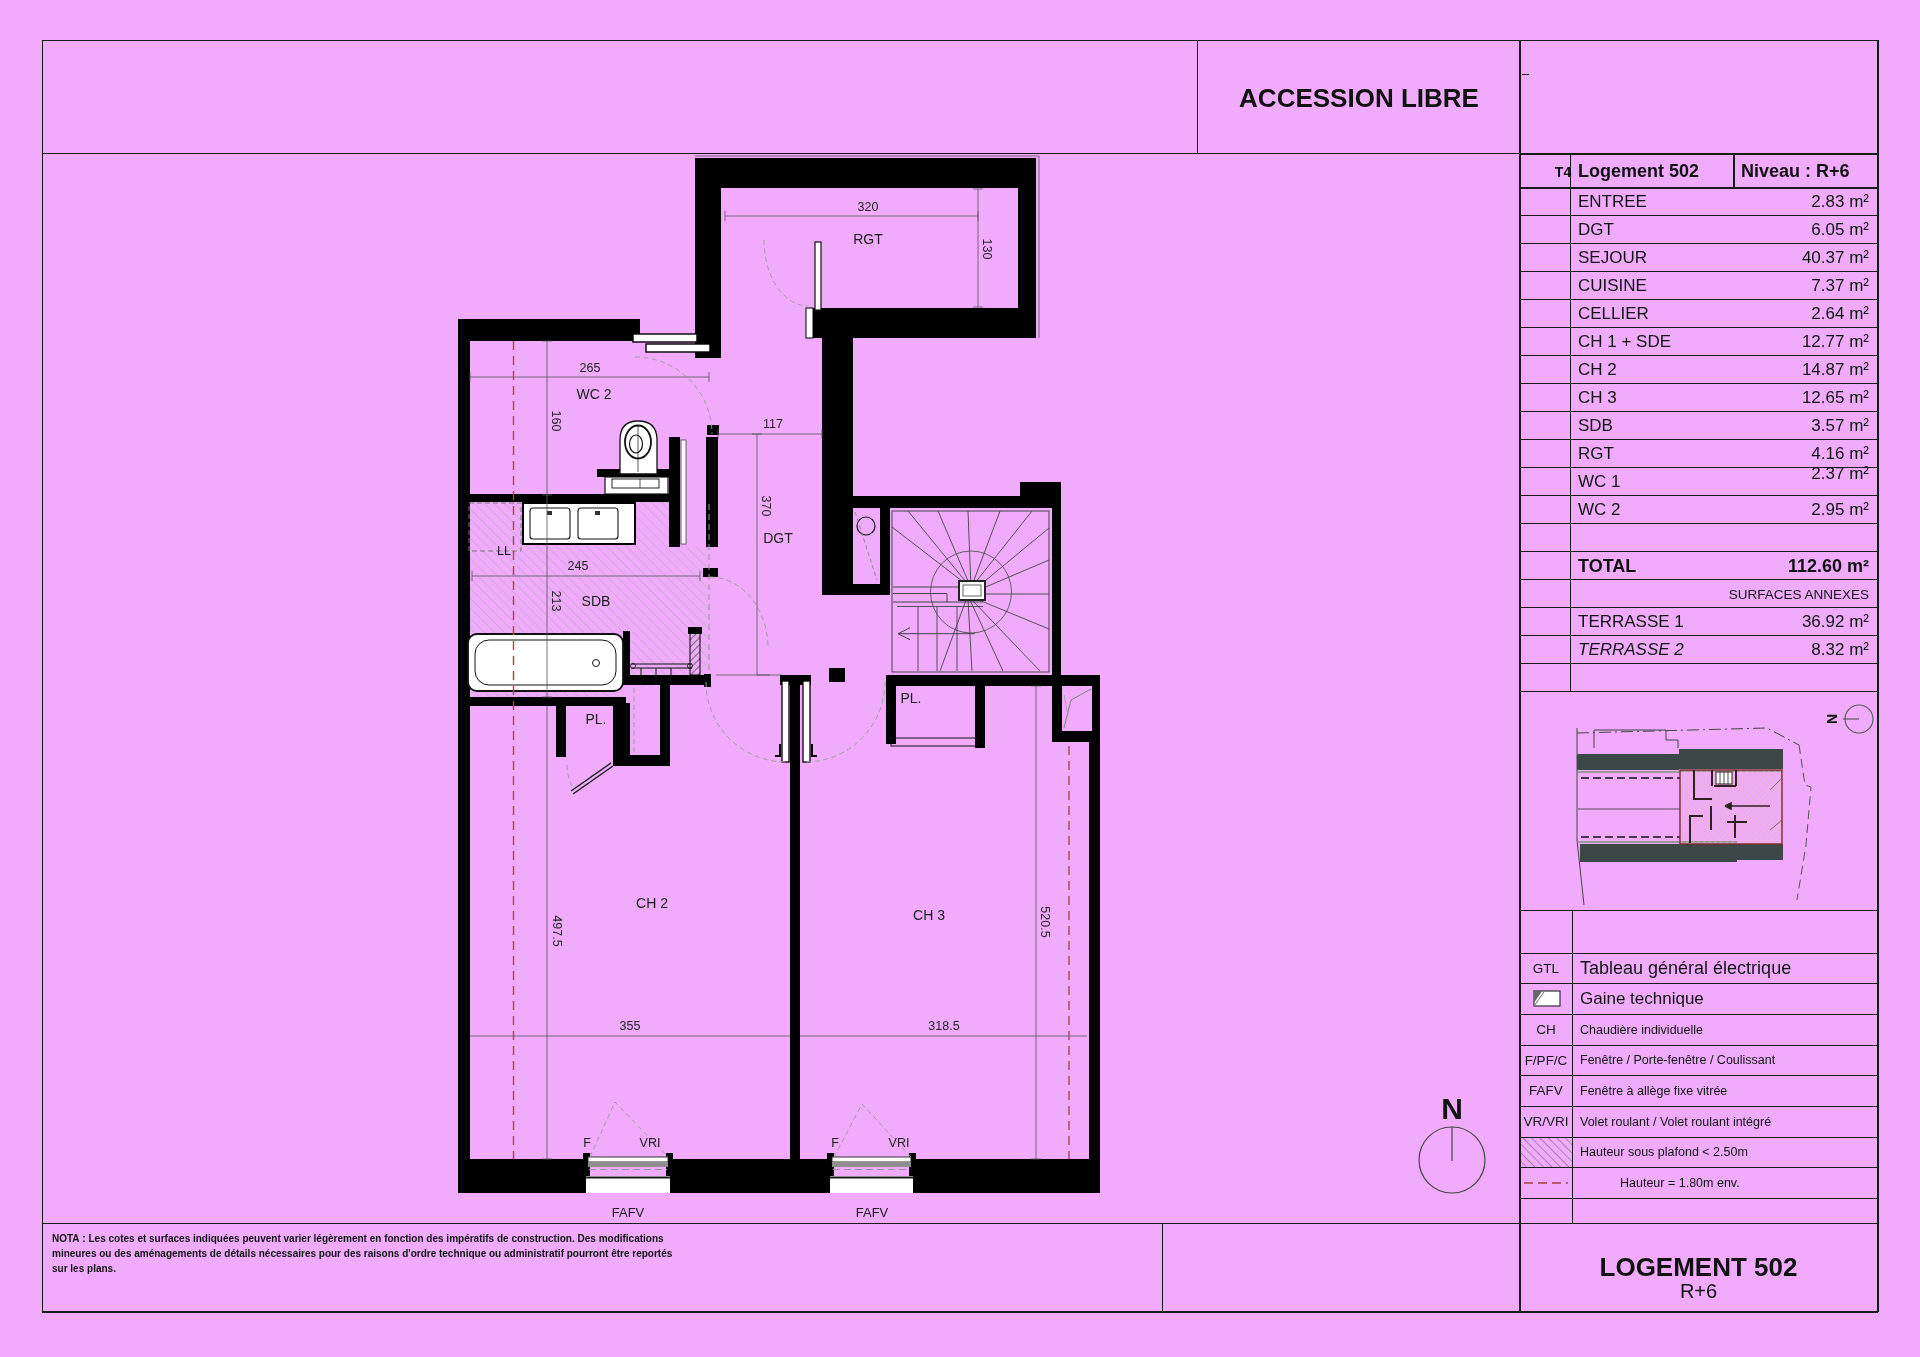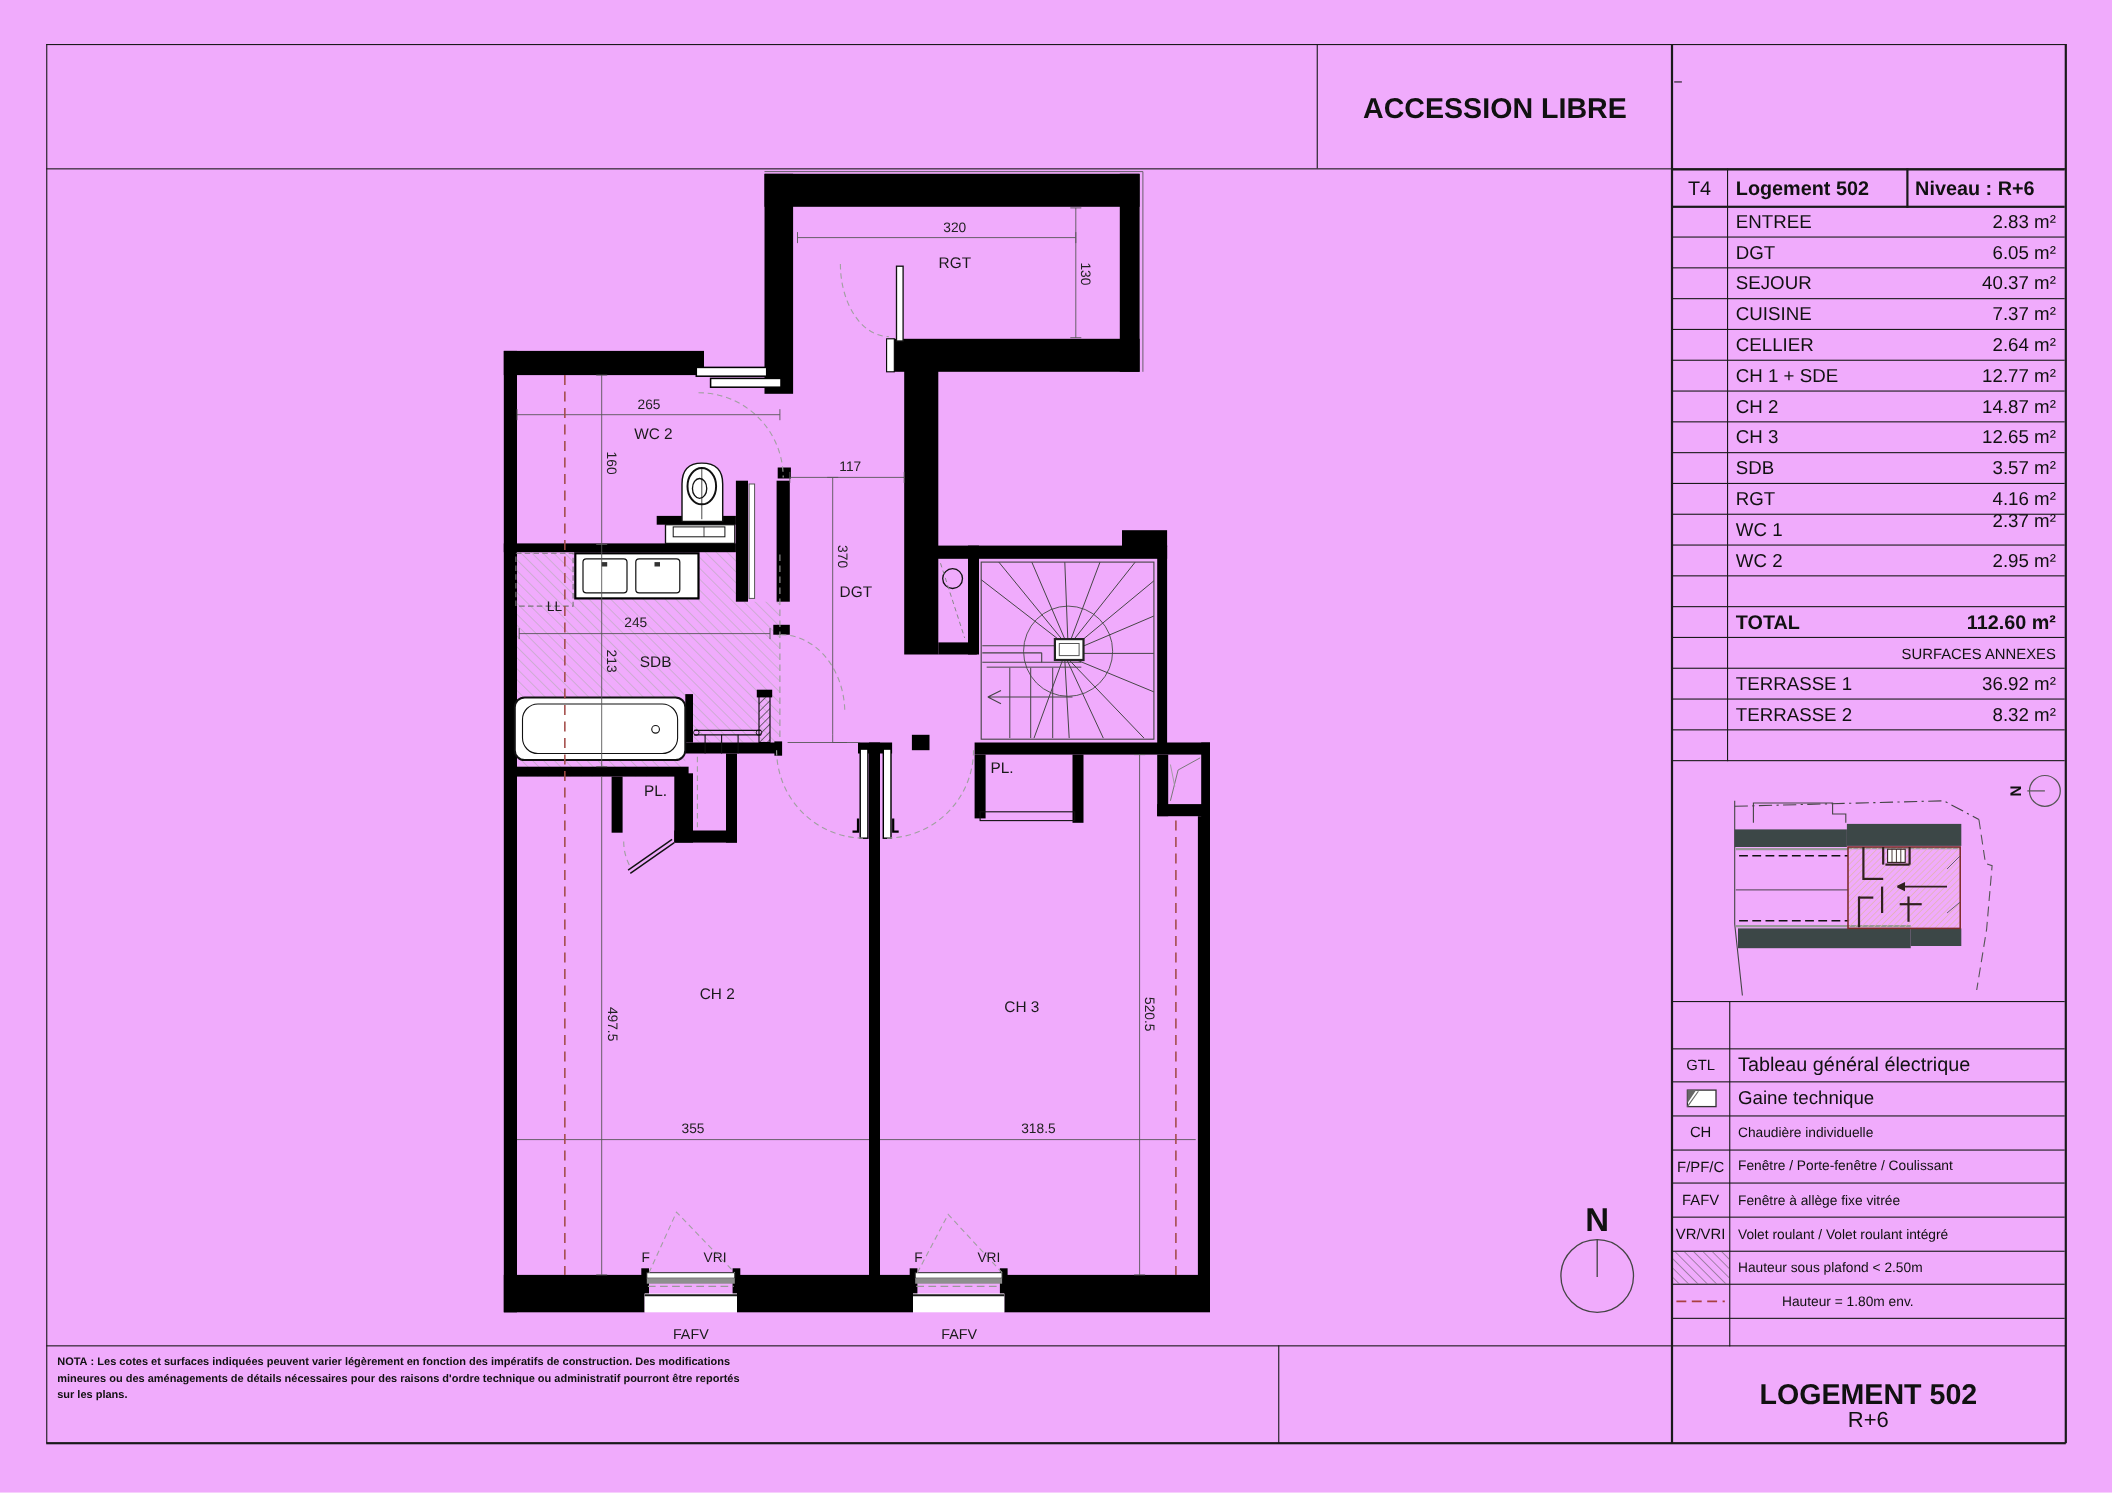--- a/index.html
+++ b/index.html
@@ -45,21 +45,21 @@
 <div class="ln" style="left:1520px;top:551px;width:357px;height:1px"></div>
 <div class="ln" style="left:1520px;top:579px;width:357px;height:1px"></div>
 <div class="ln" style="left:1520px;top:607px;width:357px;height:1px"></div>
 <div class="ln" style="left:1520px;top:635px;width:357px;height:1px"></div>
 <div class="ln" style="left:1520px;top:663px;width:357px;height:1px"></div>
 <div class="ln" style="left:1520px;top:691px;width:357px;height:1px"></div>
 
 <div class="ln" style="left:1570px;top:153px;width:1px;height:539px"></div>
 <div class="ln" style="left:1733px;top:153px;width:2px;height:36px"></div>
 
-<div class="txt ctr" style="left:1520px;top:155px;width:50px;height:33px;font-size:18px;font-weight:normal;">T4</div>
+<div class="txt ctr" style="left:1520px;top:155px;width:50px;height:33px;font-size:14px;font-weight:bold;padding-left:18px;">T4</div>
 <div class="txt vmid" style="left:1578px;top:155px;width:150px;height:33px;font-size:18px;font-weight:bold;">Logement 502</div>
 <div class="txt vmid" style="left:1741px;top:155px;width:136px;height:33px;font-size:18px;font-weight:bold;">Niveau : R+6</div>
 
 <div class="txt vmid" style="left:1578px;top:188px;width:200px;height:28px;font-size:17px;">ENTREE</div>
 <div class="txt rmid" style="left:1578px;top:188px;width:291px;height:28px;font-size:17px;">2.83 m²</div>
 <div class="txt vmid" style="left:1578px;top:216px;width:200px;height:28px;font-size:17px;">DGT</div>
 <div class="txt rmid" style="left:1578px;top:216px;width:291px;height:28px;font-size:17px;">6.05 m²</div>
 <div class="txt vmid" style="left:1578px;top:244px;width:200px;height:28px;font-size:17px;">SEJOUR</div>
 <div class="txt rmid" style="left:1578px;top:244px;width:291px;height:28px;font-size:17px;">40.37 m²</div>
 <div class="txt vmid" style="left:1578px;top:272px;width:200px;height:28px;font-size:17px;">CUISINE</div>
@@ -79,21 +79,21 @@
 <div class="txt vmid" style="left:1578px;top:468px;width:200px;height:28px;font-size:17px;">WC 1</div>
 <div class="txt rmid" style="left:1578px;top:460px;width:291px;height:28px;font-size:17px;">2.37 m²</div>
 <div class="txt vmid" style="left:1578px;top:496px;width:200px;height:28px;font-size:17px;">WC 2</div>
 <div class="txt rmid" style="left:1578px;top:496px;width:291px;height:28px;font-size:17px;">2.95 m²</div>
 
 <div class="txt vmid" style="left:1578px;top:552px;width:200px;height:28px;font-size:18px;font-weight:bold;">TOTAL</div>
 <div class="txt rmid" style="left:1578px;top:552px;width:291px;height:28px;font-size:18px;font-weight:bold;">112.60 m²</div>
 <div class="txt rmid" style="left:1578px;top:580px;width:291px;height:28px;font-size:13.5px;">SURFACES ANNEXES</div>
 <div class="txt vmid" style="left:1578px;top:608px;width:200px;height:28px;font-size:17px;">TERRASSE 1</div>
 <div class="txt rmid" style="left:1578px;top:608px;width:291px;height:28px;font-size:17px;">36.92 m²</div>
-<div class="txt vmid" style="left:1578px;top:636px;width:200px;height:28px;font-size:17px;">TERRASSE 2</div>
+<div class="txt vmid" style="left:1578px;top:636px;width:200px;height:28px;font-size:17px;font-style:italic;">TERRASSE 2</div>
 <div class="txt rmid" style="left:1578px;top:636px;width:291px;height:28px;font-size:17px;">8.32 m²</div>
 
 <div class="ln" style="left:1520px;top:910px;width:357px;height:1px"></div>
 <div class="ln" style="left:1520px;top:953px;width:357px;height:1px"></div>
 <div class="ln" style="left:1520px;top:983px;width:357px;height:1px"></div>
 <div class="ln" style="left:1520px;top:1014px;width:357px;height:1px"></div>
 <div class="ln" style="left:1520px;top:1045px;width:357px;height:1px"></div>
 <div class="ln" style="left:1520px;top:1075px;width:357px;height:1px"></div>
 <div class="ln" style="left:1520px;top:1106px;width:357px;height:1px"></div>
 <div class="ln" style="left:1520px;top:1137px;width:357px;height:1px"></div>

